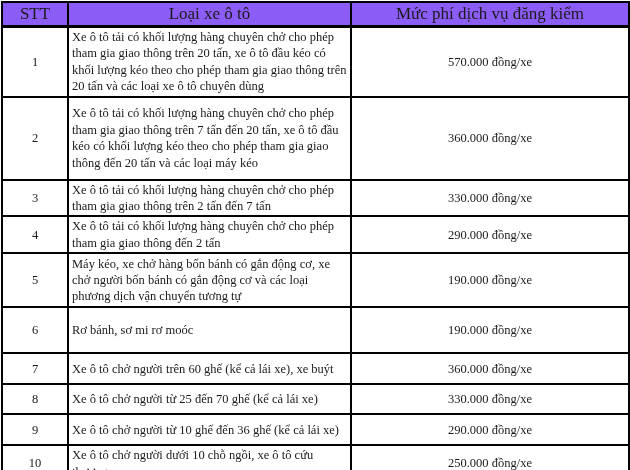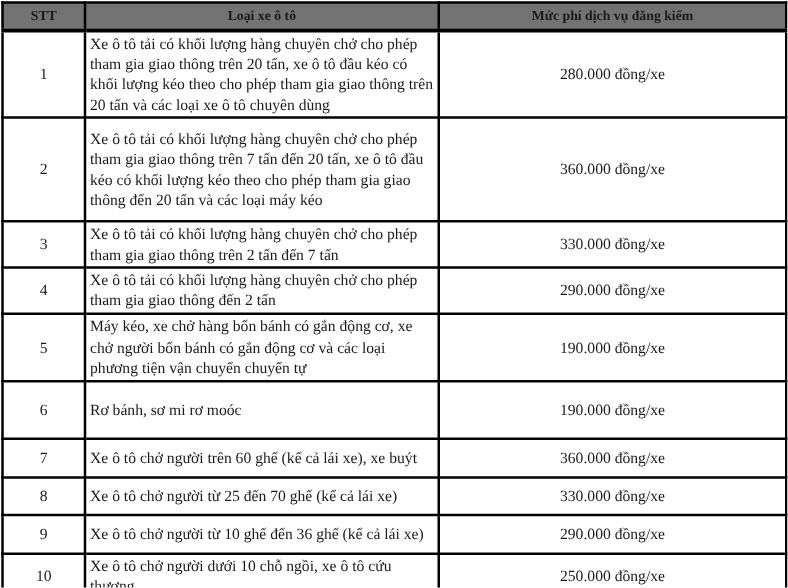--- a/index.html
+++ b/index.html
@@ -26,23 +26,23 @@
   table.fee-table col.c-type { width: 283px; }
   table.fee-table col.c-fee  { width: 278px; }
 
   table.fee-table th,
   table.fee-table td {
     border: 2px solid #000000;
     box-sizing: border-box;
     vertical-align: middle;
   }
   table.fee-table thead th {
-    background: #737373;
-    font-weight: bold;
-    font-size: 11px;
+    background: #8b5cf6;
+    font-weight: normal;
+    font-size: 17px;
     height: 22px;
     text-align: center;
     padding: 1px 2px;
     border-bottom: 3px solid #000000;
   }
   table.fee-table td {
     font-size: 12.5px;
     line-height: 16.4px;
     padding: 1px 3px;
   }
@@ -76,40 +76,40 @@
       <tr>
         <th>STT</th>
         <th>Loại xe ô tô</th>
         <th>Mức phí dịch vụ đăng kiểm</th>
       </tr>
     </thead>
     <tbody>
         <tr>
           <td class="cell-stt">1</td>
           <td class="cell-type">Xe ô tô tải có khối lượng hàng chuyên chở cho phép tham gia giao thông trên 20 tấn, xe ô tô đầu kéo có khối lượng kéo theo cho phép tham gia giao thông trên 20 tấn và các loại xe ô tô chuyên dùng</td>
-          <td class="cell-fee">280.000 đồng/xe</td>
+          <td class="cell-fee">570.000 đồng/xe</td>
         </tr>
         <tr>
           <td class="cell-stt">2</td>
           <td class="cell-type">Xe ô tô tải có khối lượng hàng chuyên chở cho phép tham gia giao thông trên 7 tấn đến 20 tấn, xe ô tô đầu kéo có khối lượng kéo theo cho phép tham gia giao thông đến 20 tấn và các loại máy kéo</td>
           <td class="cell-fee">360.000 đồng/xe</td>
         </tr>
         <tr>
           <td class="cell-stt">3</td>
           <td class="cell-type">Xe ô tô tải có khối lượng hàng chuyên chở cho phép tham gia giao thông trên 2 tấn đến 7 tấn</td>
           <td class="cell-fee">330.000 đồng/xe</td>
         </tr>
         <tr>
           <td class="cell-stt">4</td>
           <td class="cell-type">Xe ô tô tải có khối lượng hàng chuyên chở cho phép tham gia giao thông đến 2 tấn</td>
           <td class="cell-fee">290.000 đồng/xe</td>
         </tr>
         <tr>
           <td class="cell-stt">5</td>
-          <td class="cell-type">Máy kéo, xe chở hàng bốn bánh có gắn động cơ, xe chở người bốn bánh có gắn động cơ và các loại phương tiện vận chuyển chuyển tự</td>
+          <td class="cell-type">Máy kéo, xe chở hàng bốn bánh có gắn động cơ, xe chở người bốn bánh có gắn động cơ và các loại phương dịch vận chuyển tương tự</td>
           <td class="cell-fee">190.000 đồng/xe</td>
         </tr>
         <tr>
           <td class="cell-stt">6</td>
           <td class="cell-type">Rơ bánh, sơ mi rơ moóc</td>
           <td class="cell-fee">190.000 đồng/xe</td>
         </tr>
         <tr>
           <td class="cell-stt">7</td>
           <td class="cell-type">Xe ô tô chở người trên 60 ghế (kể cả lái xe), xe buýt</td>

